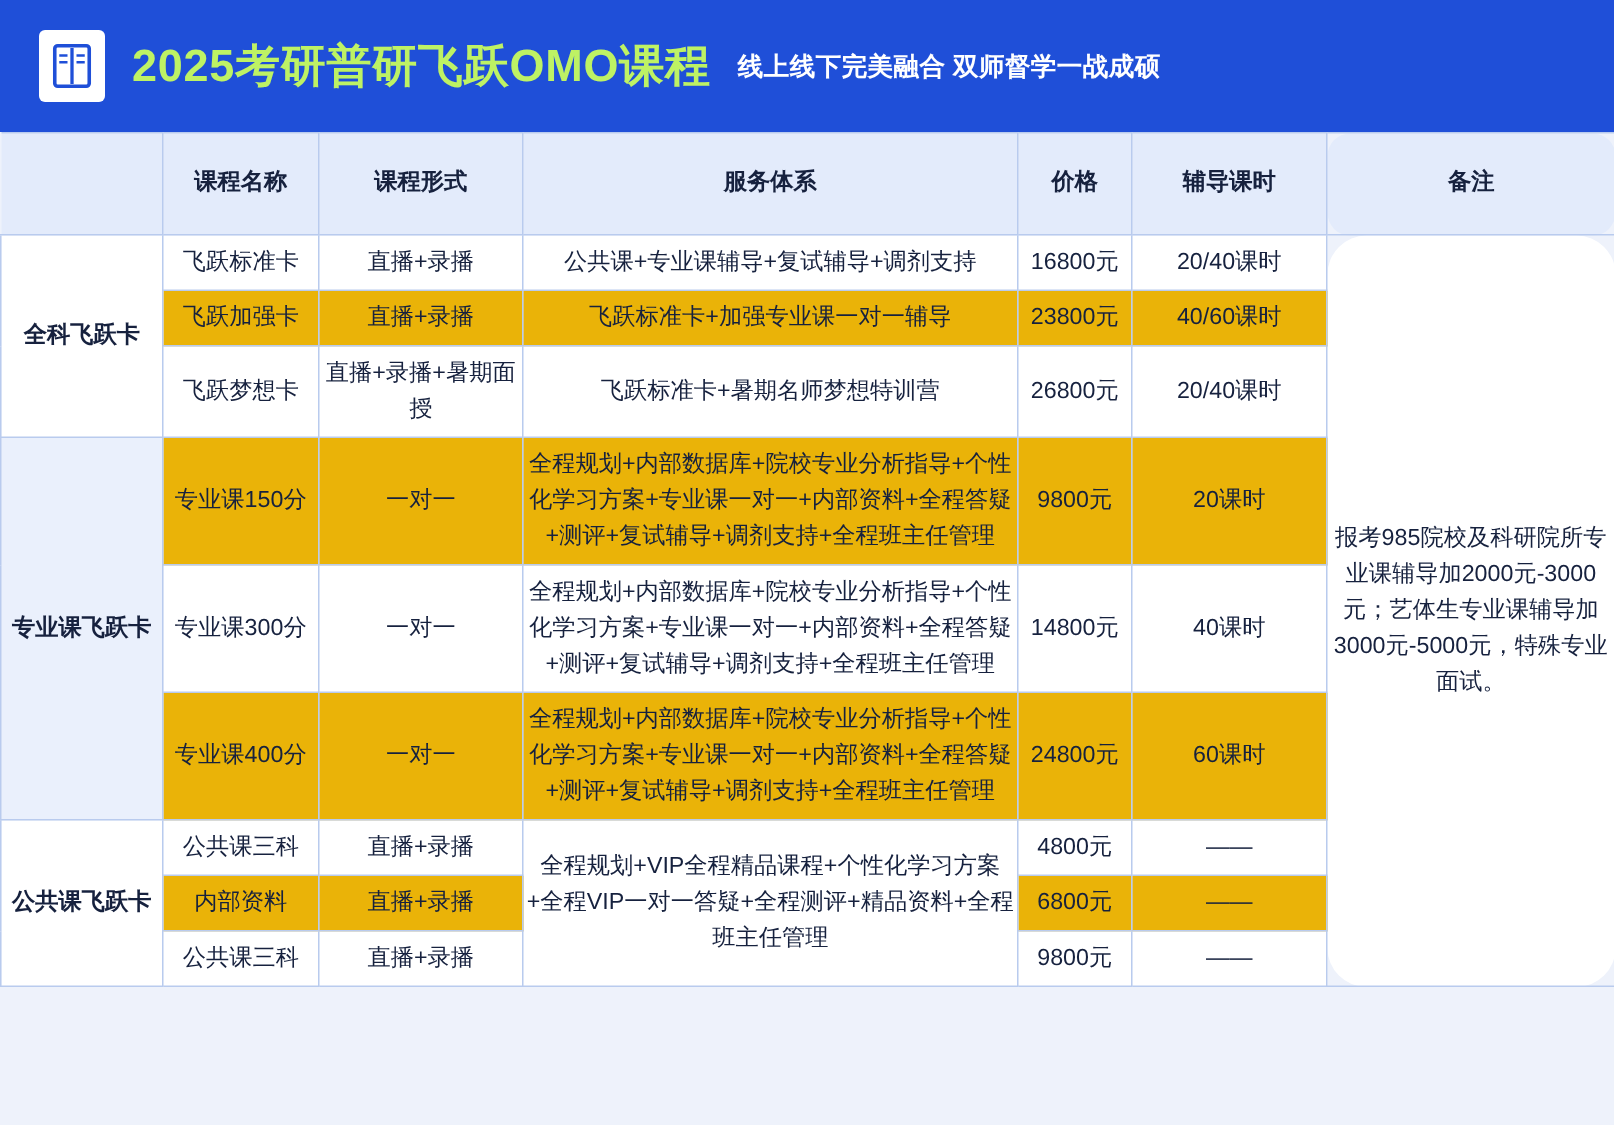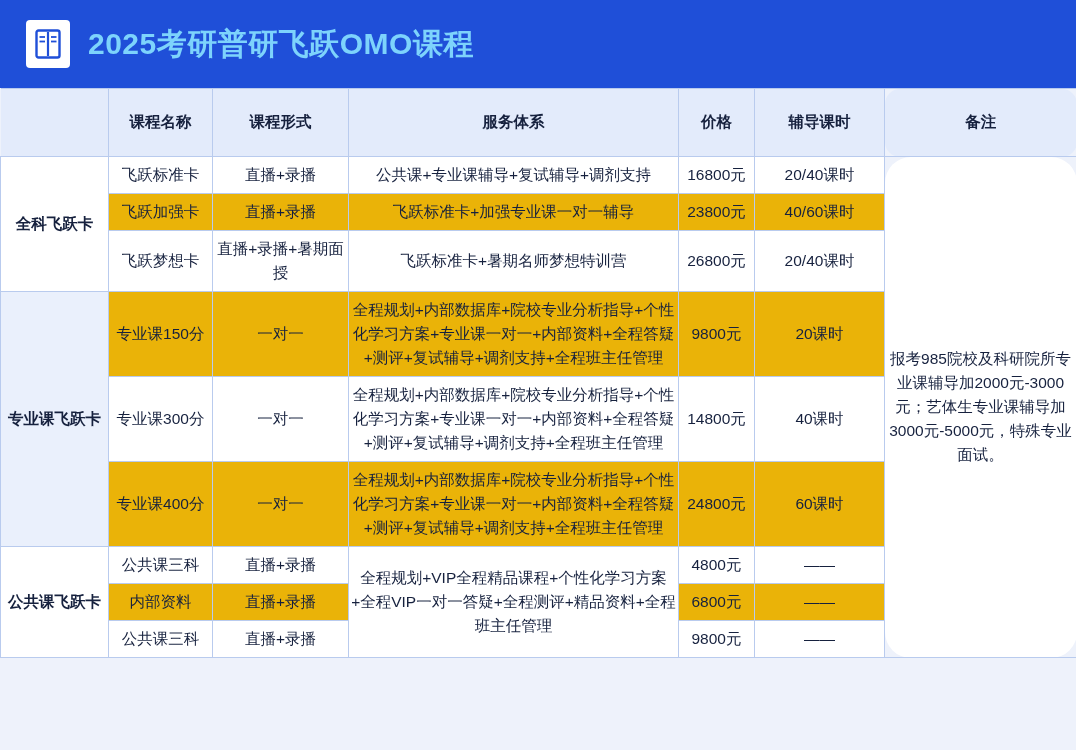--- a/index.html
+++ b/index.html
@@ -35,21 +35,21 @@
     background: #ffffff;
     border-radius: 4px;
     display: flex;
     align-items: center;
     justify-content: center;
     flex: 0 0 auto;
     margin-right: 18px;
   }
   .logo-box svg { display: block; }
   .header-title {
-    color: #7dd3fc;
+    color: #bef264;
     font-size: 30px;
     font-weight: bold;
     letter-spacing: 0.5px;
     white-space: nowrap;
   }
   .header-sub {
     color: #ffffff;
     font-size: 17px;
     font-weight: bold;
     margin-left: 18px;
@@ -130,20 +130,21 @@
       <svg width="26" height="30" viewBox="0 0 26 30" aria-hidden="true">
         <rect x="1.5" y="1.5" width="23" height="27" rx="2" fill="none" stroke="#1f4fd8" stroke-width="2.4"></rect>
         <line x1="13" y1="3" x2="13" y2="27" stroke="#1f4fd8" stroke-width="2.2"></line>
         <line x1="4.5" y1="8" x2="10" y2="8" stroke="#1f4fd8" stroke-width="1.8"></line>
         <line x1="4.5" y1="12.5" x2="10" y2="12.5" stroke="#1f4fd8" stroke-width="1.8"></line>
         <line x1="16" y1="8" x2="21.5" y2="8" stroke="#1f4fd8" stroke-width="1.8"></line>
         <line x1="16" y1="12.5" x2="21.5" y2="12.5" stroke="#1f4fd8" stroke-width="1.8"></line>
       </svg>
     </div>
     <div class="header-title">2025考研普研飞跃OMO课程</div>
+    <div class="header-sub">线上线下完美融合 双师督学一战成硕</div>
   </div>
 
   <div class="table-wrap">
     <table class="course">
       <colgroup>
         <col class="c0">
           <col class="c1">
           <col class="c2">
           <col class="c3">
           <col class="c4">

